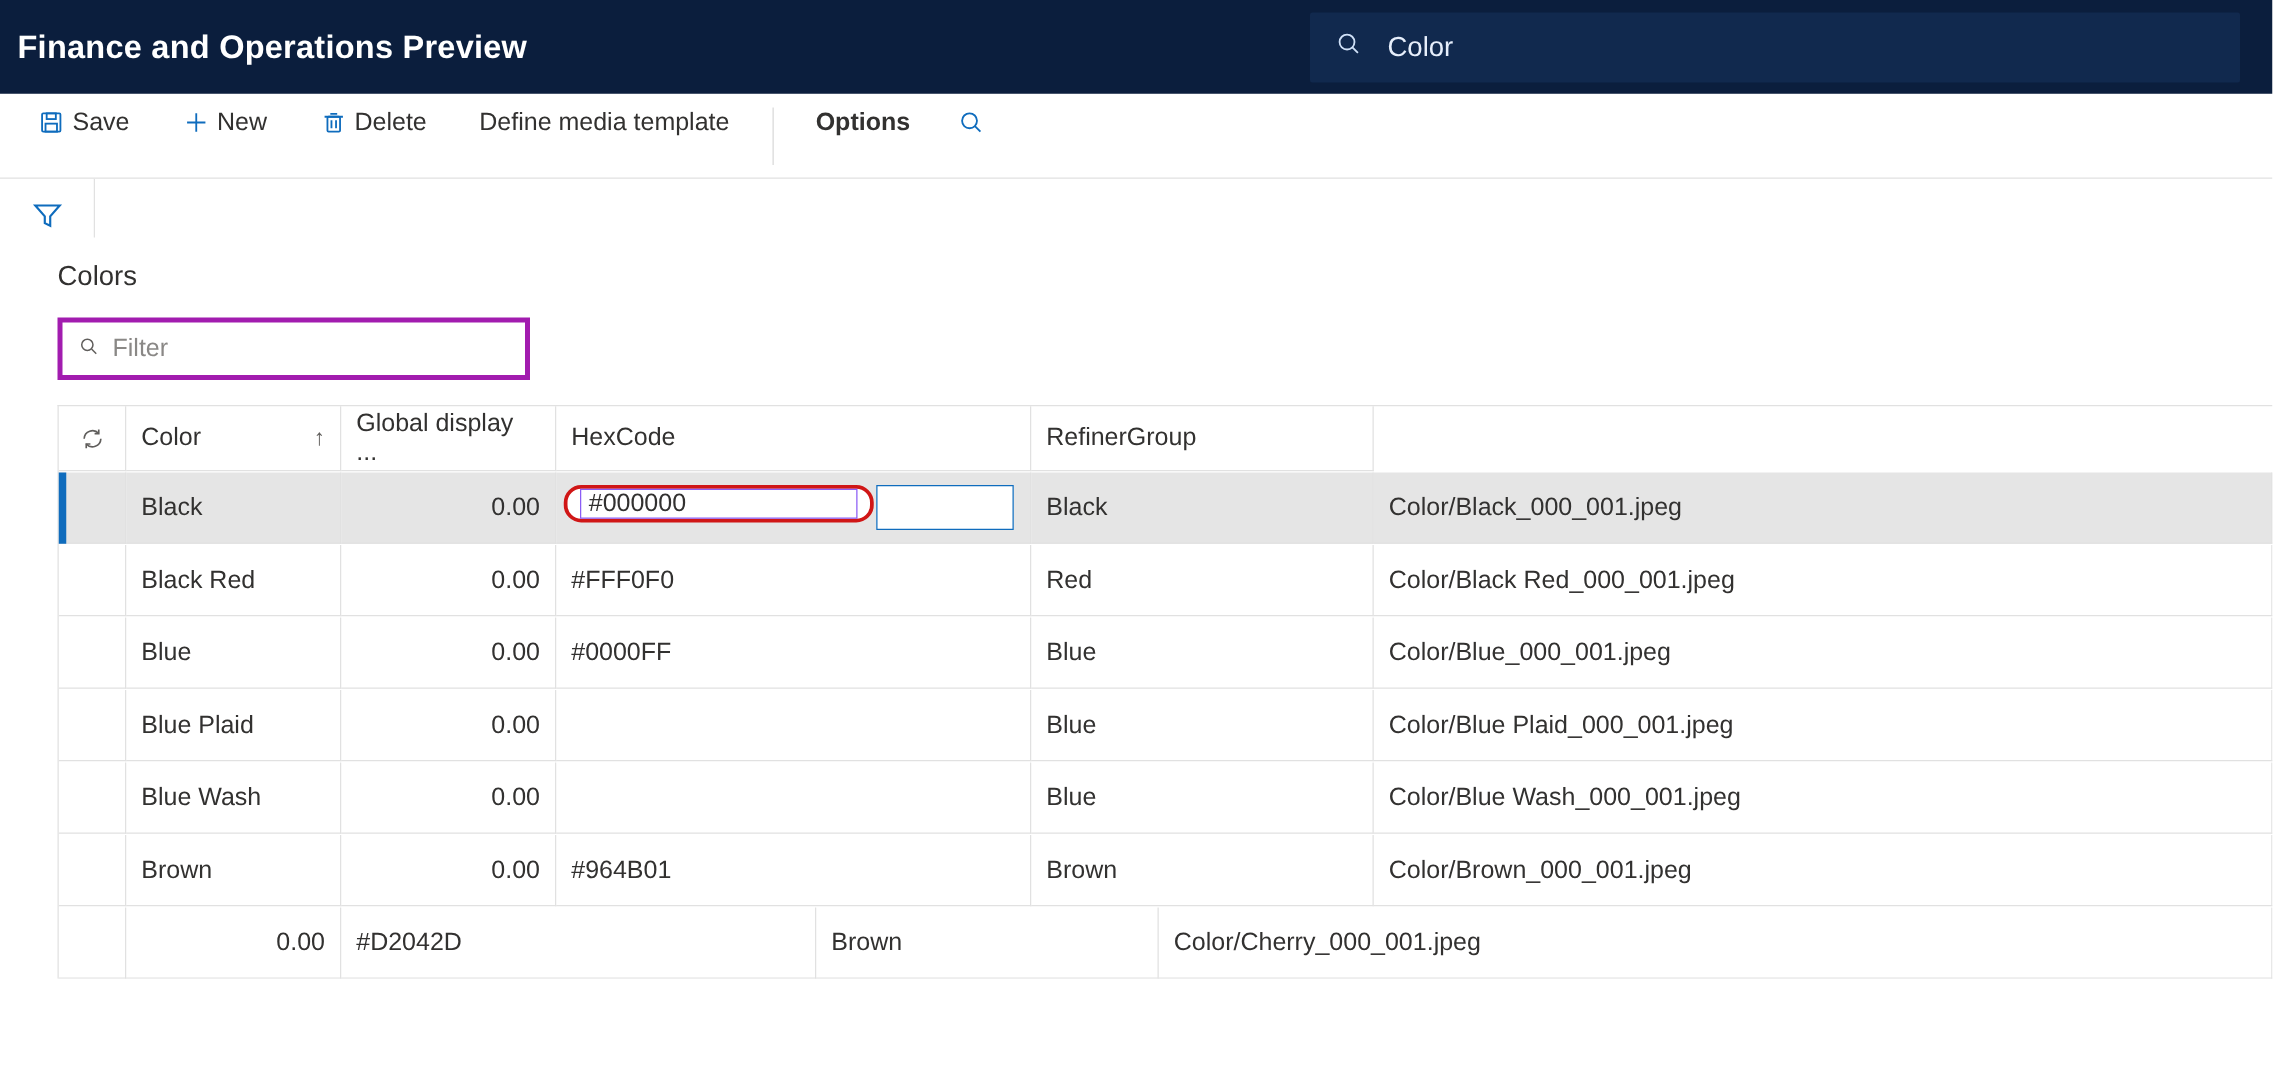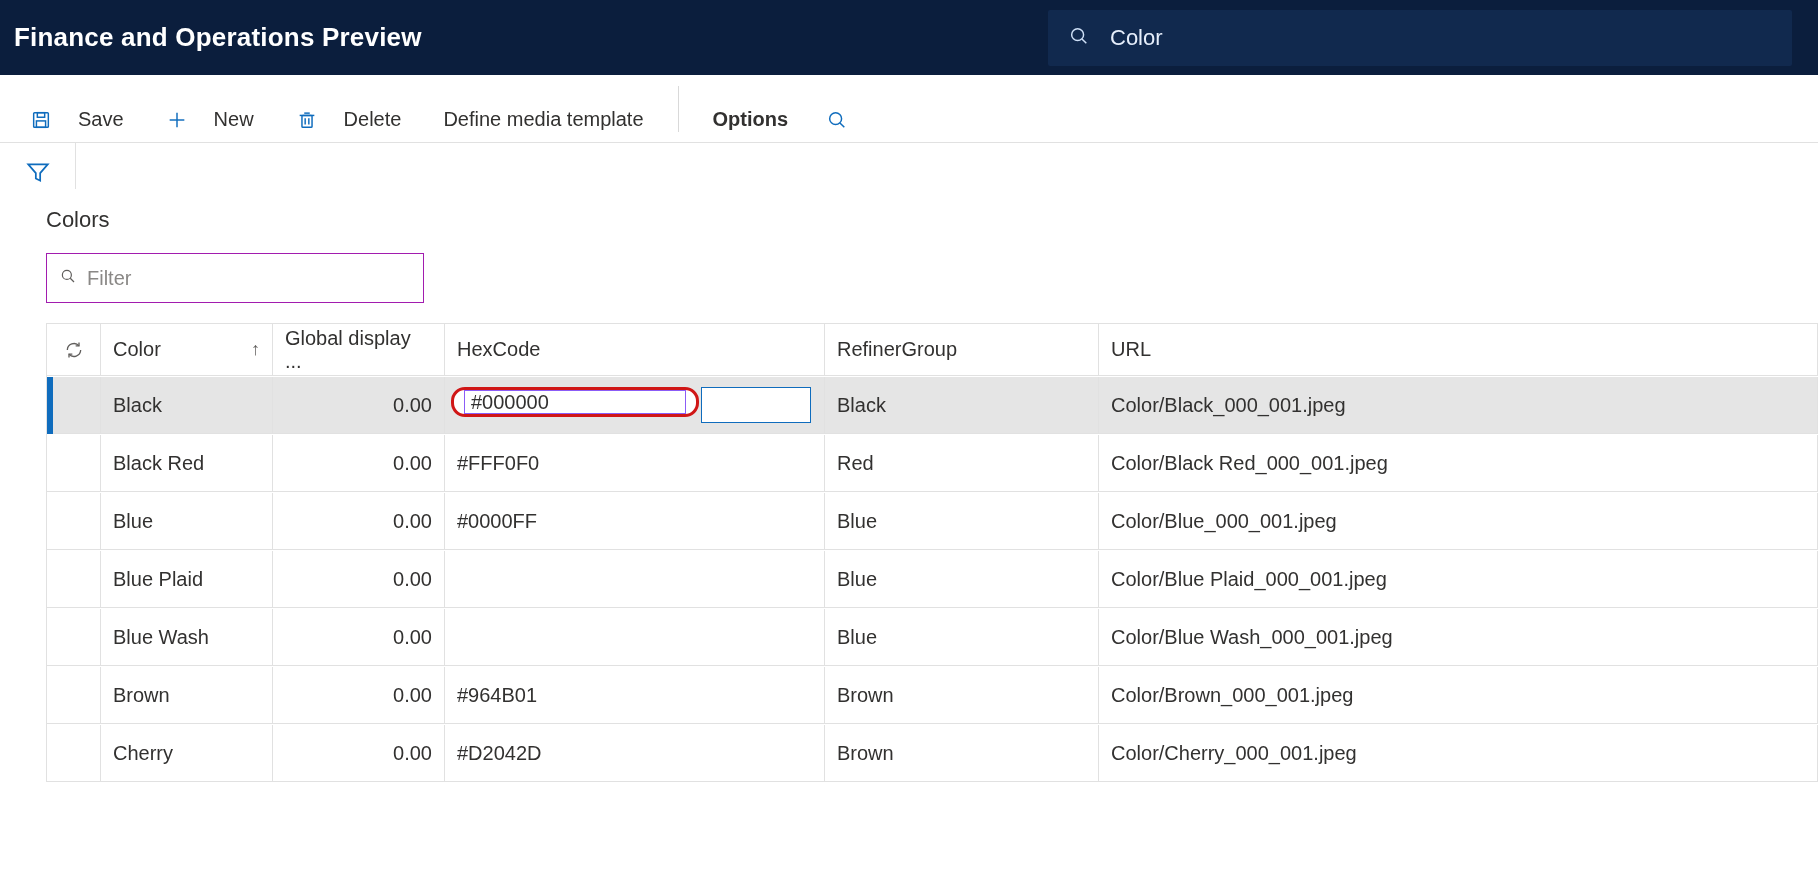--- a/index.html
+++ b/index.html
@@ -33,44 +33,44 @@
 
   
   .actionbar {
     height: 68px;
     border-bottom: 1px solid #e1e1e1;
     display: flex; align-items: center;
     padding-left: 14px;
     gap: 10px;
   }
   .action {
-    display: inline-flex; align-items: flex-end;
+    display: inline-flex; align-items: flex-start;
     height: 44px; padding: 0 16px;
     font-size: 20px; color: #323130; cursor: pointer;
     border-radius: 2px;
-    gap: 26px;
+    gap: 6px;
   }
   .action .glyph { color: #0f6cbd; display:inline-flex; }
   .action.bold { font-weight: 600; }
   .vsep { width:1px; height: 46px; background:#d9d9d9; margin: 0 8px; }
   .icon-only { padding: 0 12px; }
 
   
   .worksurface { display: flex; flex-direction: column; }
   .leftgutter {
     width: 76px; border-right: 1px solid #e1e1e1;
     padding-top: 16px; display:flex; justify-content:center;
   }
   .leftgutter .filter-glyph { color:#0f6cbd; }
   .content { flex:1; padding: 18px 0 0 46px; }
   .pagetitle { font-size: 22px; color:#323130; margin-bottom: 20px; }
 
   .filterinput {
     width: 378px; height: 50px;
-    border: 1px solid #a21caf;
+    border: 4px solid #a21caf;
     display:flex; align-items:center;
     padding: 4px 12px; gap: 10px; margin-bottom: 20px;
   }
   .filterinput svg { width:18px; height:18px; stroke:#605e5c; }
   .filterinput input {
     border:0; outline:0; font-size:20px; width:100%;
     color:#323130;
   }
   .filterinput input::placeholder { color:#8a8886; }
 
@@ -219,23 +219,20 @@
           <span class="sort-arrow">↑</span>
         </div>
         <div class="cell c-gd">
           <span>Global display ...</span>
         </div>
         <div class="cell c-hex">
           <span>HexCode</span>
         </div>
         <div class="cell c-rg">
           <span>RefinerGroup</span>
-        </div>
-        <div class="cell c-url">
-          <span>URL</span>
         </div>
       </div>
       <div id="grid-body">
           <div class="gridrow row selected">
             <div class="cell c-sel"></div>
             <div class="cell c-color">Black</div>
             <div class="cell c-gd num">0.00</div>
             <div class="cell c-hex" style="padding: 0px 6px;">
               <div class="hex-edit-wrap">
                 <div class="hex-edit">
@@ -282,21 +279,20 @@
           <div class="gridrow row">
             <div class="cell c-sel"></div>
             <div class="cell c-color">Brown</div>
             <div class="cell c-gd num">0.00</div>
             <div class="cell c-hex">#964B01</div>
             <div class="cell c-rg">Brown</div>
             <div class="cell c-url">Color/Brown_000_001.jpeg</div>
           </div>
           <div class="gridrow row">
             <div class="cell c-sel"></div>
-            <div class="cell c-color">Cherry</div>
             <div class="cell c-gd num">0.00</div>
             <div class="cell c-hex">#D2042D</div>
             <div class="cell c-rg">Brown</div>
             <div class="cell c-url">Color/Cherry_000_001.jpeg</div>
           </div>
         </div>
     </div>
   </div>
 </div>
 

